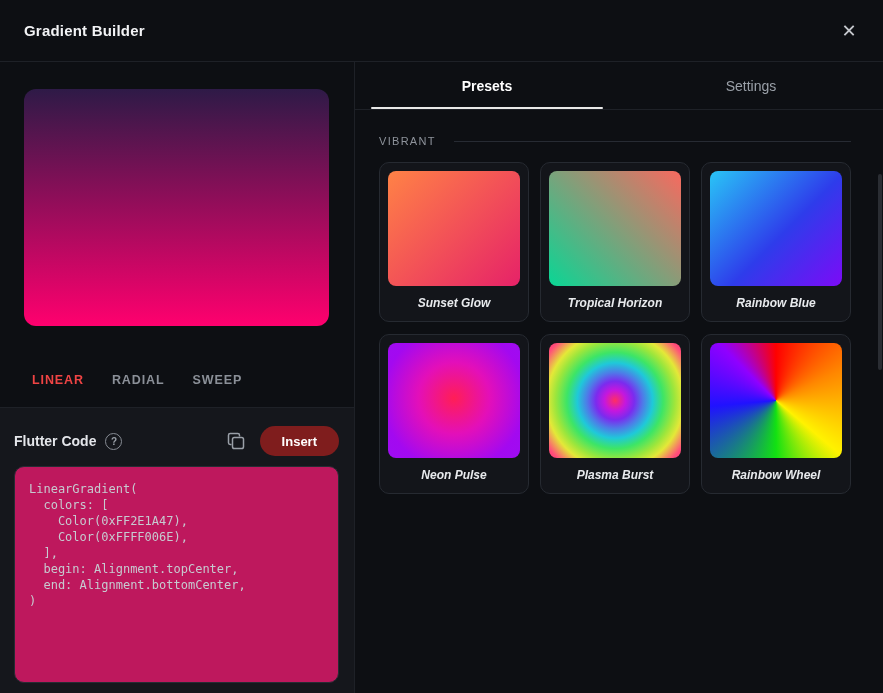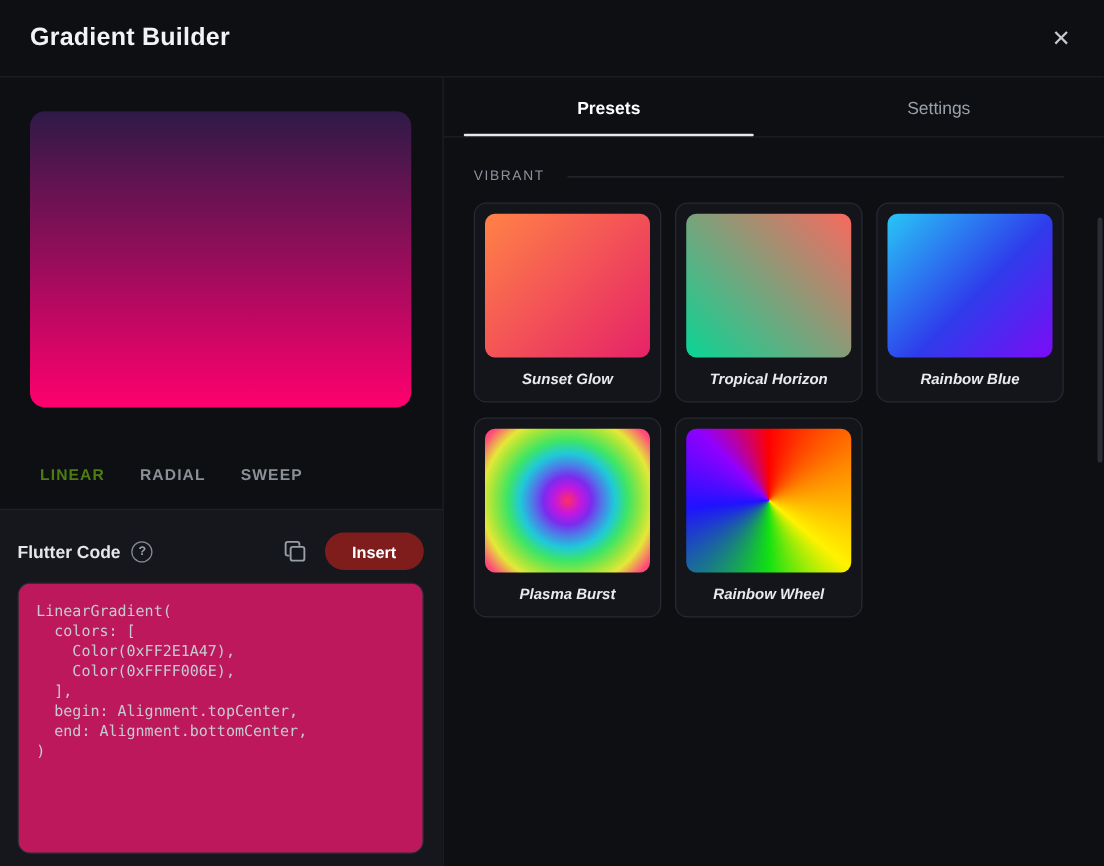--- a/index.html
+++ b/index.html
@@ -14,21 +14,21 @@
 
   
   .header {
     height: 62px;
     display: flex;
     align-items: center;
     justify-content: space-between;
     padding: 0 24px;
     border-bottom: 1px solid #1e2127;
   }
-  .header-title { font-size: 20px; font-weight: bold; color: #f2f3f5; letter-spacing: 0.2px; }
+  .header-title { font-size: 15px; font-weight: bold; color: #f2f3f5; letter-spacing: 0.2px; }
   .close-btn {
     width: 28px; height: 28px;
     display: flex; align-items: center; justify-content: center;
     font-size: 18px; color: #c6c9ce; cursor: pointer;
     background: none; border: none; margin-right: -4px;
   }
 
   
   .main { display: flex; height: 631px; }
   .left-panel { width: 355px; border-right: 1px solid #1e2127; display: flex; flex-direction: column; }
@@ -43,21 +43,21 @@
     height: 56px; display: flex; align-items: center;
     gap: 28px; padding-left: 32px;
     border-bottom: 1px solid #1e2127;
   }
   .type-tab {
     background: none; border: none; cursor: pointer;
     font-family: "Liberation Sans", sans-serif;
     font-size: 12.5px; font-weight: bold; letter-spacing: 0.9px;
     color: #8b9098;
   }
-  .type-tab.active { color: #4d7c0f; }
+  .type-tab.active { color: #ef4444; }
 
   
   .code-section {
     flex: 1; background: #15171c;
     padding: 18px 15px 10px 14px;
     display: flex; flex-direction: column;
   }
   .code-header { display: flex; align-items: center; height: 30px; }
   .code-title { font-size: 14px; font-weight: bold; color: #e4e6ea; }
   .help-icon {
@@ -216,20 +216,24 @@
         <div class="preset-card">
           <div class="preset-swatch" style="background: linear-gradient(45deg, rgb(9, 214, 149) 0%, rgb(248, 105, 95) 100%);"></div>
           <div class="preset-name">Tropical Horizon</div>
         </div>
 
         <div class="preset-card">
           <div class="preset-swatch" style="background: linear-gradient(135deg, rgb(41, 197, 246) 0%, rgb(46, 60, 235) 55%, rgb(124, 11, 247) 100%);"></div>
           <div class="preset-name">Rainbow Blue</div>
         </div>
 
+        <div class="preset-card">
+          <div class="preset-swatch" style="background: radial-gradient(circle at 50% 48%, rgb(255, 30, 86) 0%, rgb(227, 15, 185) 40%, rgb(163, 9, 240) 80%, rgb(158, 12, 242) 100%);"></div>
+          <div class="preset-name">Neon Pulse</div>
+        </div>
 
         <div class="preset-card">
           <div class="preset-swatch" style="background: radial-gradient(circle, rgb(255, 46, 99) 0%, rgb(197, 23, 222) 12%, rgb(123, 43, 238) 22%, rgb(78, 123, 232) 32%, rgb(31, 201, 217) 43%, rgb(61, 229, 102) 55%, rgb(156, 230, 60) 68%, rgb(228, 232, 56) 78%, rgb(255, 77, 122) 93%, rgb(255, 61, 110) 100%);"></div>
           <div class="preset-name">Plasma Burst</div>
         </div>
 
         <div class="preset-card">
           <div class="preset-swatch" style="background: conic-gradient(rgb(255, 0, 0) 0deg, rgb(255, 135, 0) 65deg, rgb(255, 242, 0) 130deg, rgb(18, 225, 18) 180deg, rgb(32, 18, 255) 265deg, rgb(144, 0, 255) 315deg, rgb(255, 0, 0) 360deg);"></div>
           <div class="preset-name">Rainbow Wheel</div>
         </div>

